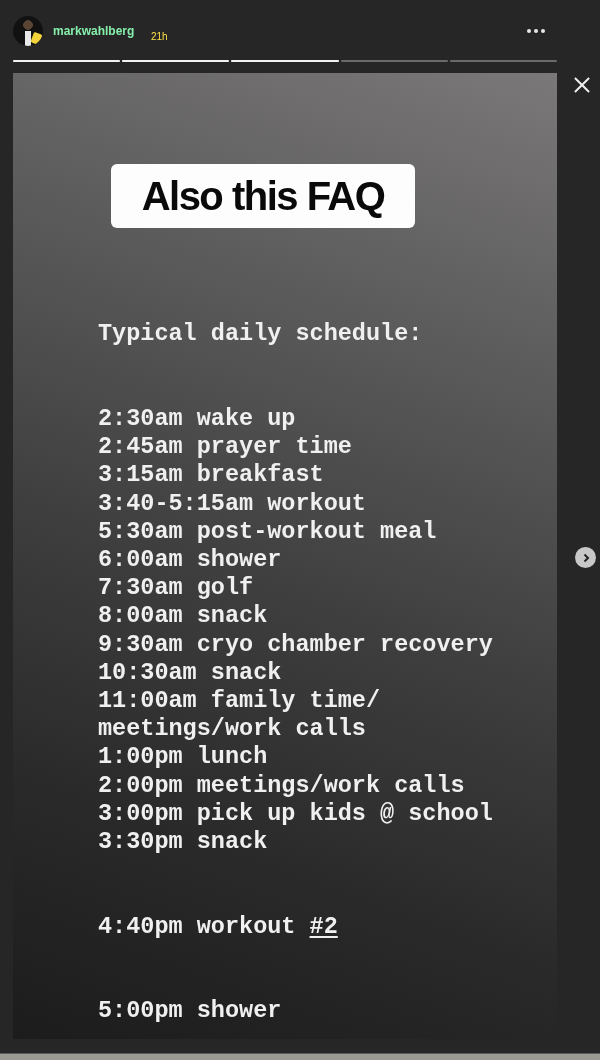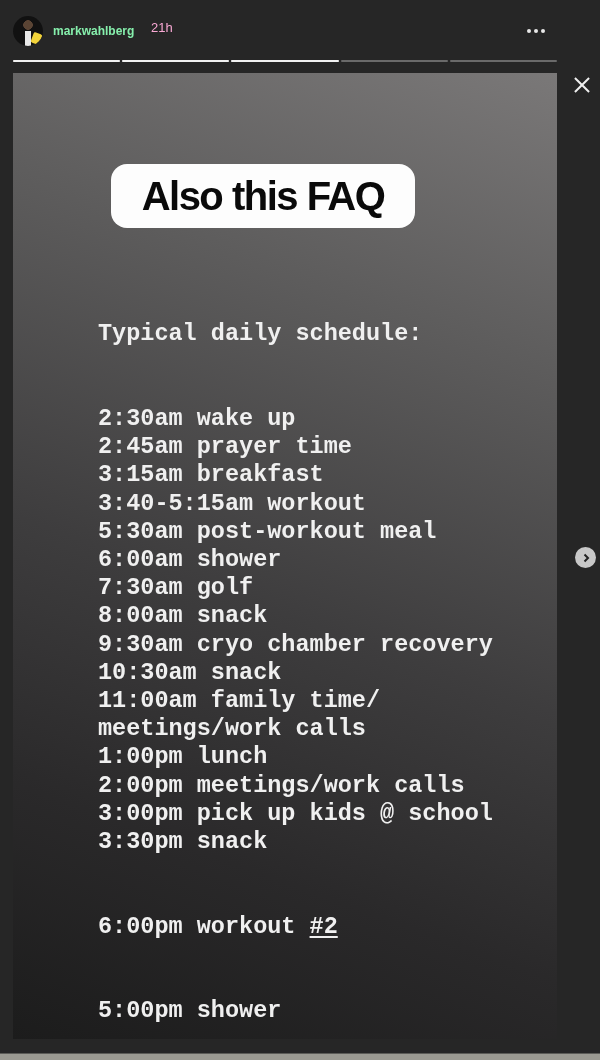--- a/index.html
+++ b/index.html
@@ -15,22 +15,22 @@
     background: radial-gradient(circle at 50% 30%, #5a4434 0 18%, #111 19% 100%);
     overflow: hidden;
   }
   .avatar .shirt { position: absolute; left: 12px; top: 15px; width: 6px; height: 15px; background: #e8e8e8; }
   .avatar .flower { position: absolute; left: 19px; top: 17px; width: 9px; height: 11px; background: #f2d33a; transform: rotate(20deg); border-radius: 2px; }
   .username {
     position: absolute; left: 40px; top: 10px;
     font-size: 12px; font-weight: bold; color: #86efac;
   }
   .timeago {
-    position: absolute; left: 138px; top: 6px;
-    font-size: 13px; color: #f9a8d4;
+    position: absolute; left: 138px; top: 17px;
+    font-size: 10px; color: #fde047;
   }
   .more {
     position: absolute; right: 9px; top: 8px; width: 24px; height: 18px; cursor: pointer;
     display: flex; gap: 3px; align-items: center; justify-content: center;
   }
   .more span { width: 4px; height: 4px; border-radius: 50%; background: #e8e8e8; display: block; }
 
   .progress { position: absolute; left: 13px; top: 60px; width: 544px; height: 3px; display: flex; gap: 2px; }
   .seg { flex: 1; height: 2px; background: #6a6a6a; border-radius: 1px; position: relative; overflow: hidden; }
   .seg .fill { position: absolute; left: 0; top: 0; bottom: 0; background: #f2f2f2; }
@@ -44,21 +44,21 @@
   .close::before { transform: rotate(45deg); }
   .close::after { transform: rotate(-45deg); }
 
   .card {
     position: absolute; left: 13px; top: 73px; width: 544px; height: 966px;
     background: linear-gradient(200deg, #7a7878 0%, #5e5d5d 25%, #3e3d3e 55%, #2a292a 78%, #1c1c1c 100%);
     overflow: hidden;
   }
   .faq-sticker {
     position: absolute; left: 98px; top: 91px; width: 304px; height: 64px;
-    background: #fdfdfd; border-radius: 16px;
+    background: #fdfdfd; border-radius: 6px;
     display: flex; align-items: center; justify-content: center;
   }
   .faq-sticker span {
     font-size: 40px; font-weight: bold; color: #0a0a0a; letter-spacing: -1.5px;
   }
   .schedule {
     position: absolute; left: 85px; top: 191px;
     font-family: "Liberation Mono", monospace; font-weight: bold;
     color: #f0f0f0; font-size: 23.5px; line-height: 28.2px;
     white-space: pre;
@@ -112,21 +112,21 @@
 
 <div class="close"></div>
 
 <div class="card">
   <div class="faq-sticker">
     <span>Also this FAQ</span>
   </div>
   <div class="schedule">
     <div class="heading">Typical daily schedule:</div>
     <div id="lines"><div>2:30am wake up</div><div>2:45am prayer time</div><div>3:15am breakfast</div><div>3:40-5:15am workout</div><div>5:30am post-workout meal</div><div>6:00am shower</div><div>7:30am golf</div><div>8:00am snack</div><div>9:30am cryo chamber recovery</div><div>10:30am snack</div><div>11:00am family time/</div><div>meetings/work calls</div><div>1:00pm lunch</div><div>2:00pm meetings/work calls</div><div>3:00pm pick up kids @ school</div><div>3:30pm snack</div></div>
-    <div><span>6:00pm workout </span><span class="u">#2</span></div>
+    <div><span>4:40pm workout </span><span class="u">#2</span></div>
     <div id="lines-after"><div>5:00pm shower</div></div>
   </div>
 </div>
 
 <div class="next">
   <svg width="10" height="10" viewBox="0 0 10 10">
     <polyline points="3.5,1.5 7,5 3.5,8.5" fill="none" stroke="#222" stroke-width="2"></polyline>
   </svg>
 </div>
 

